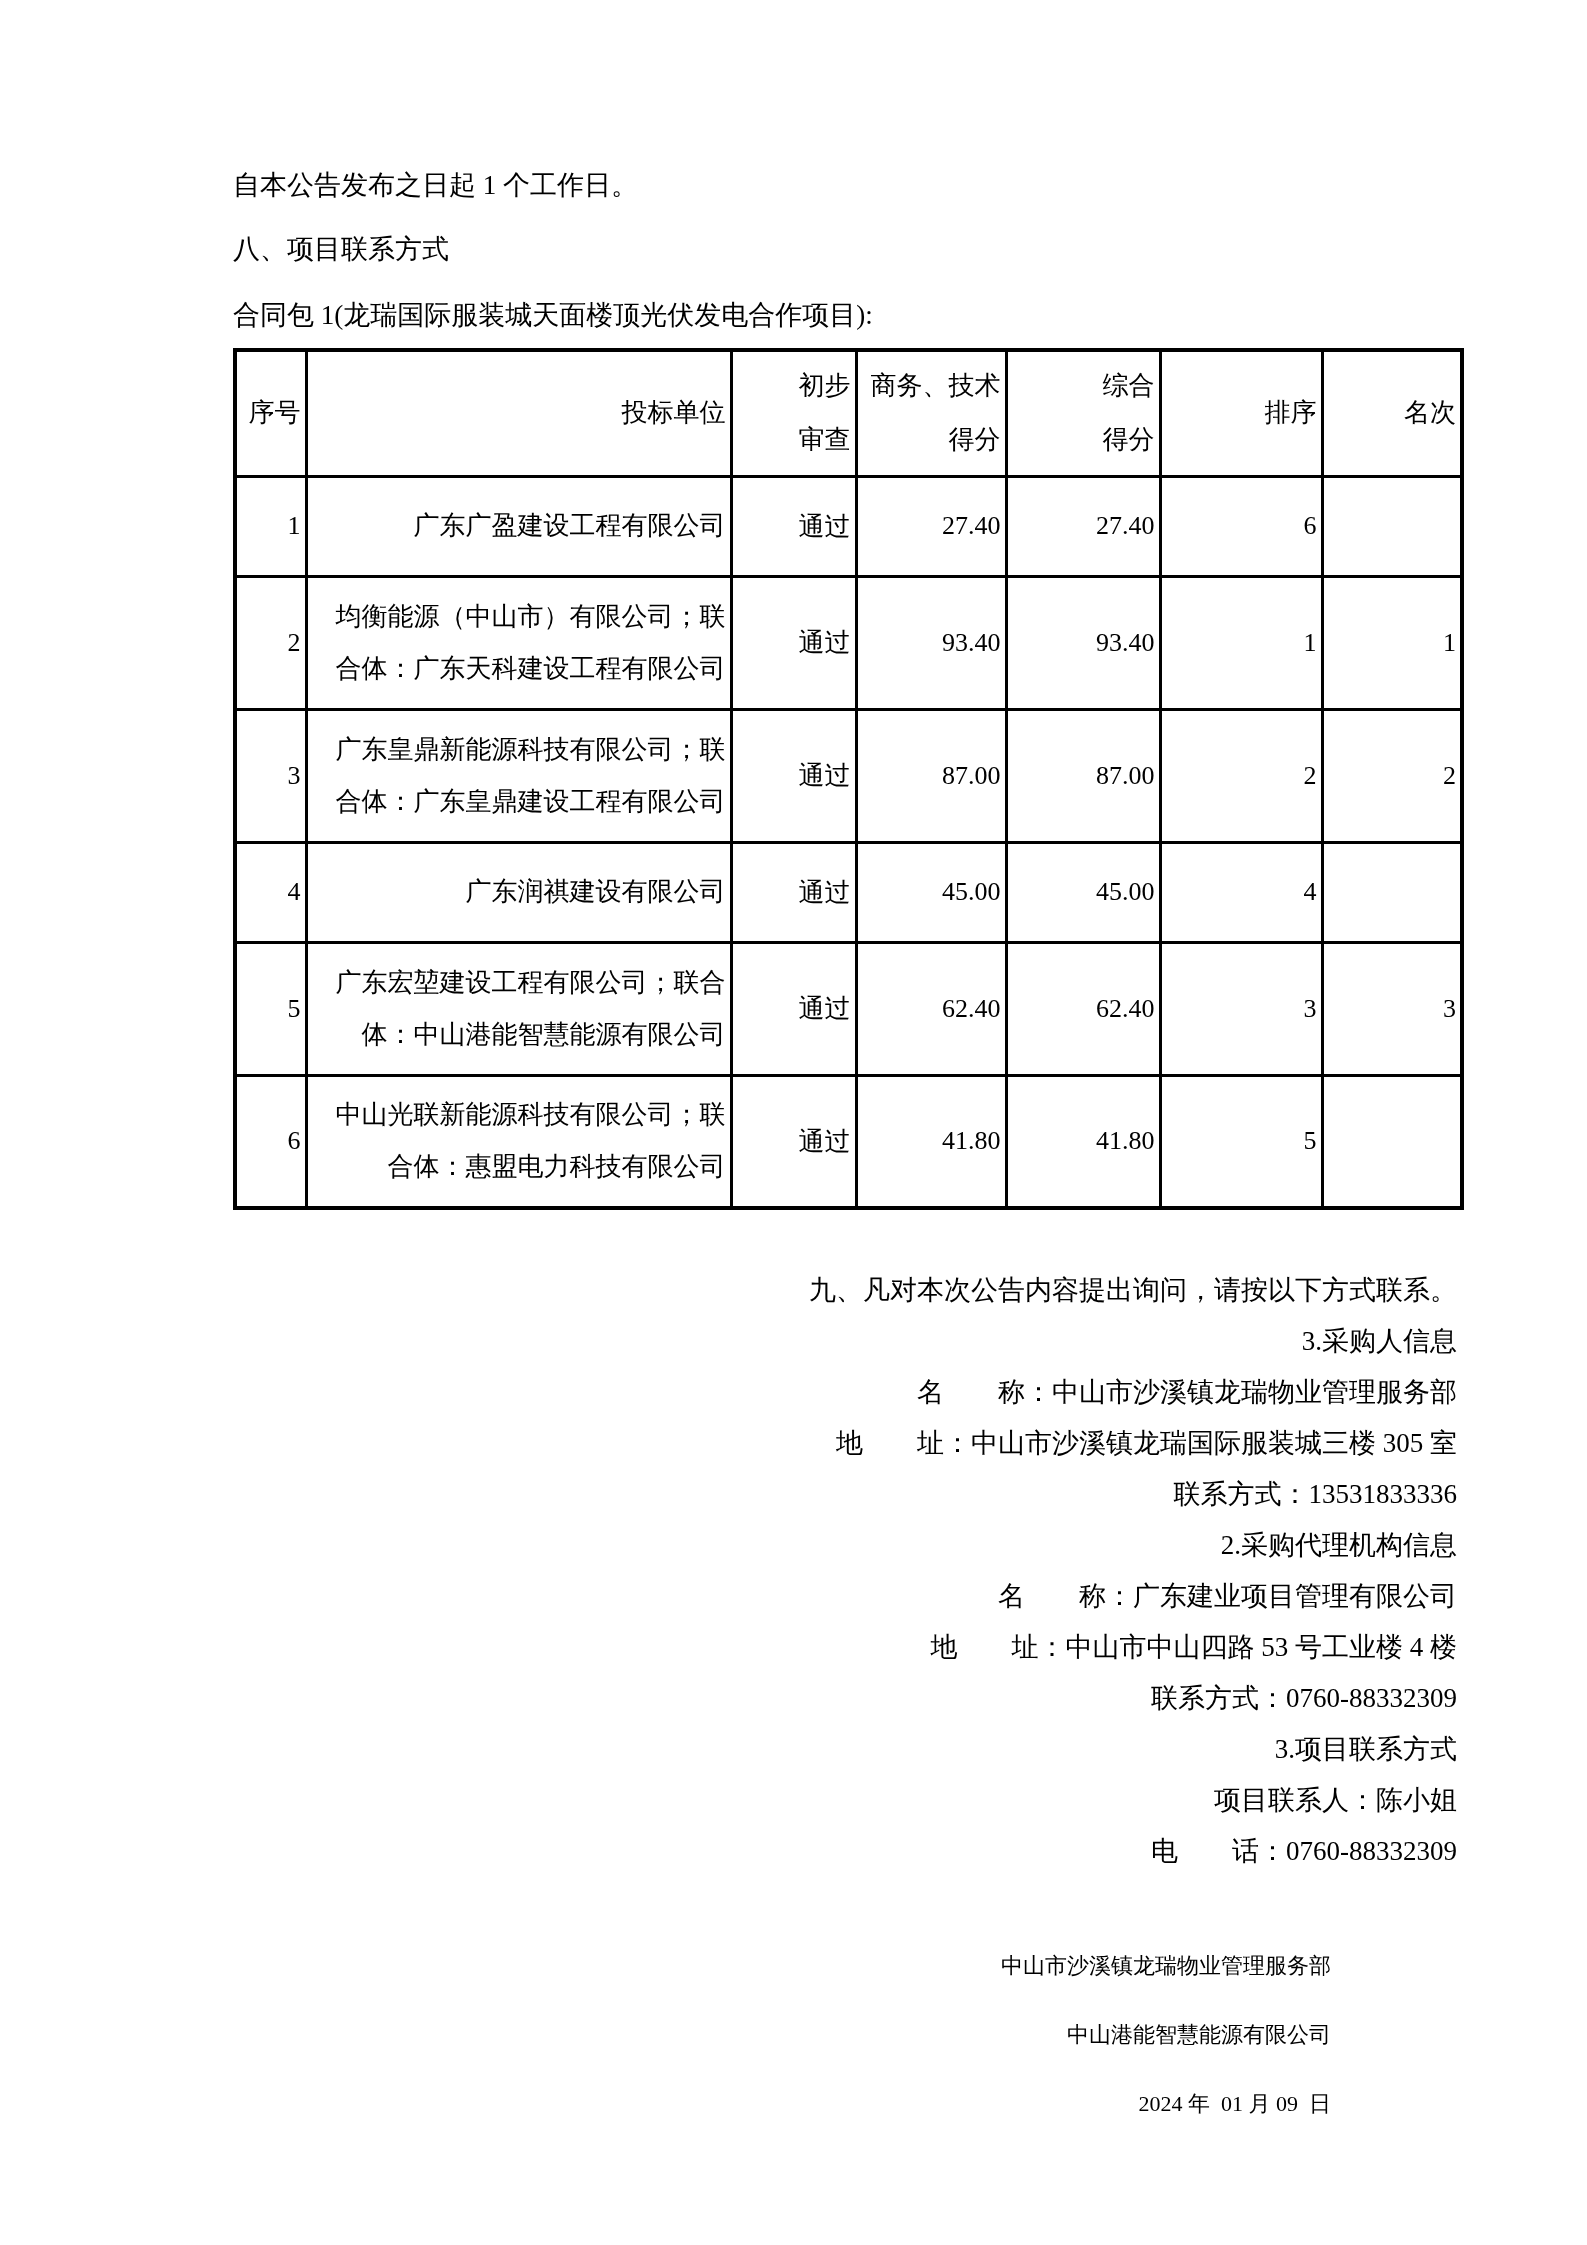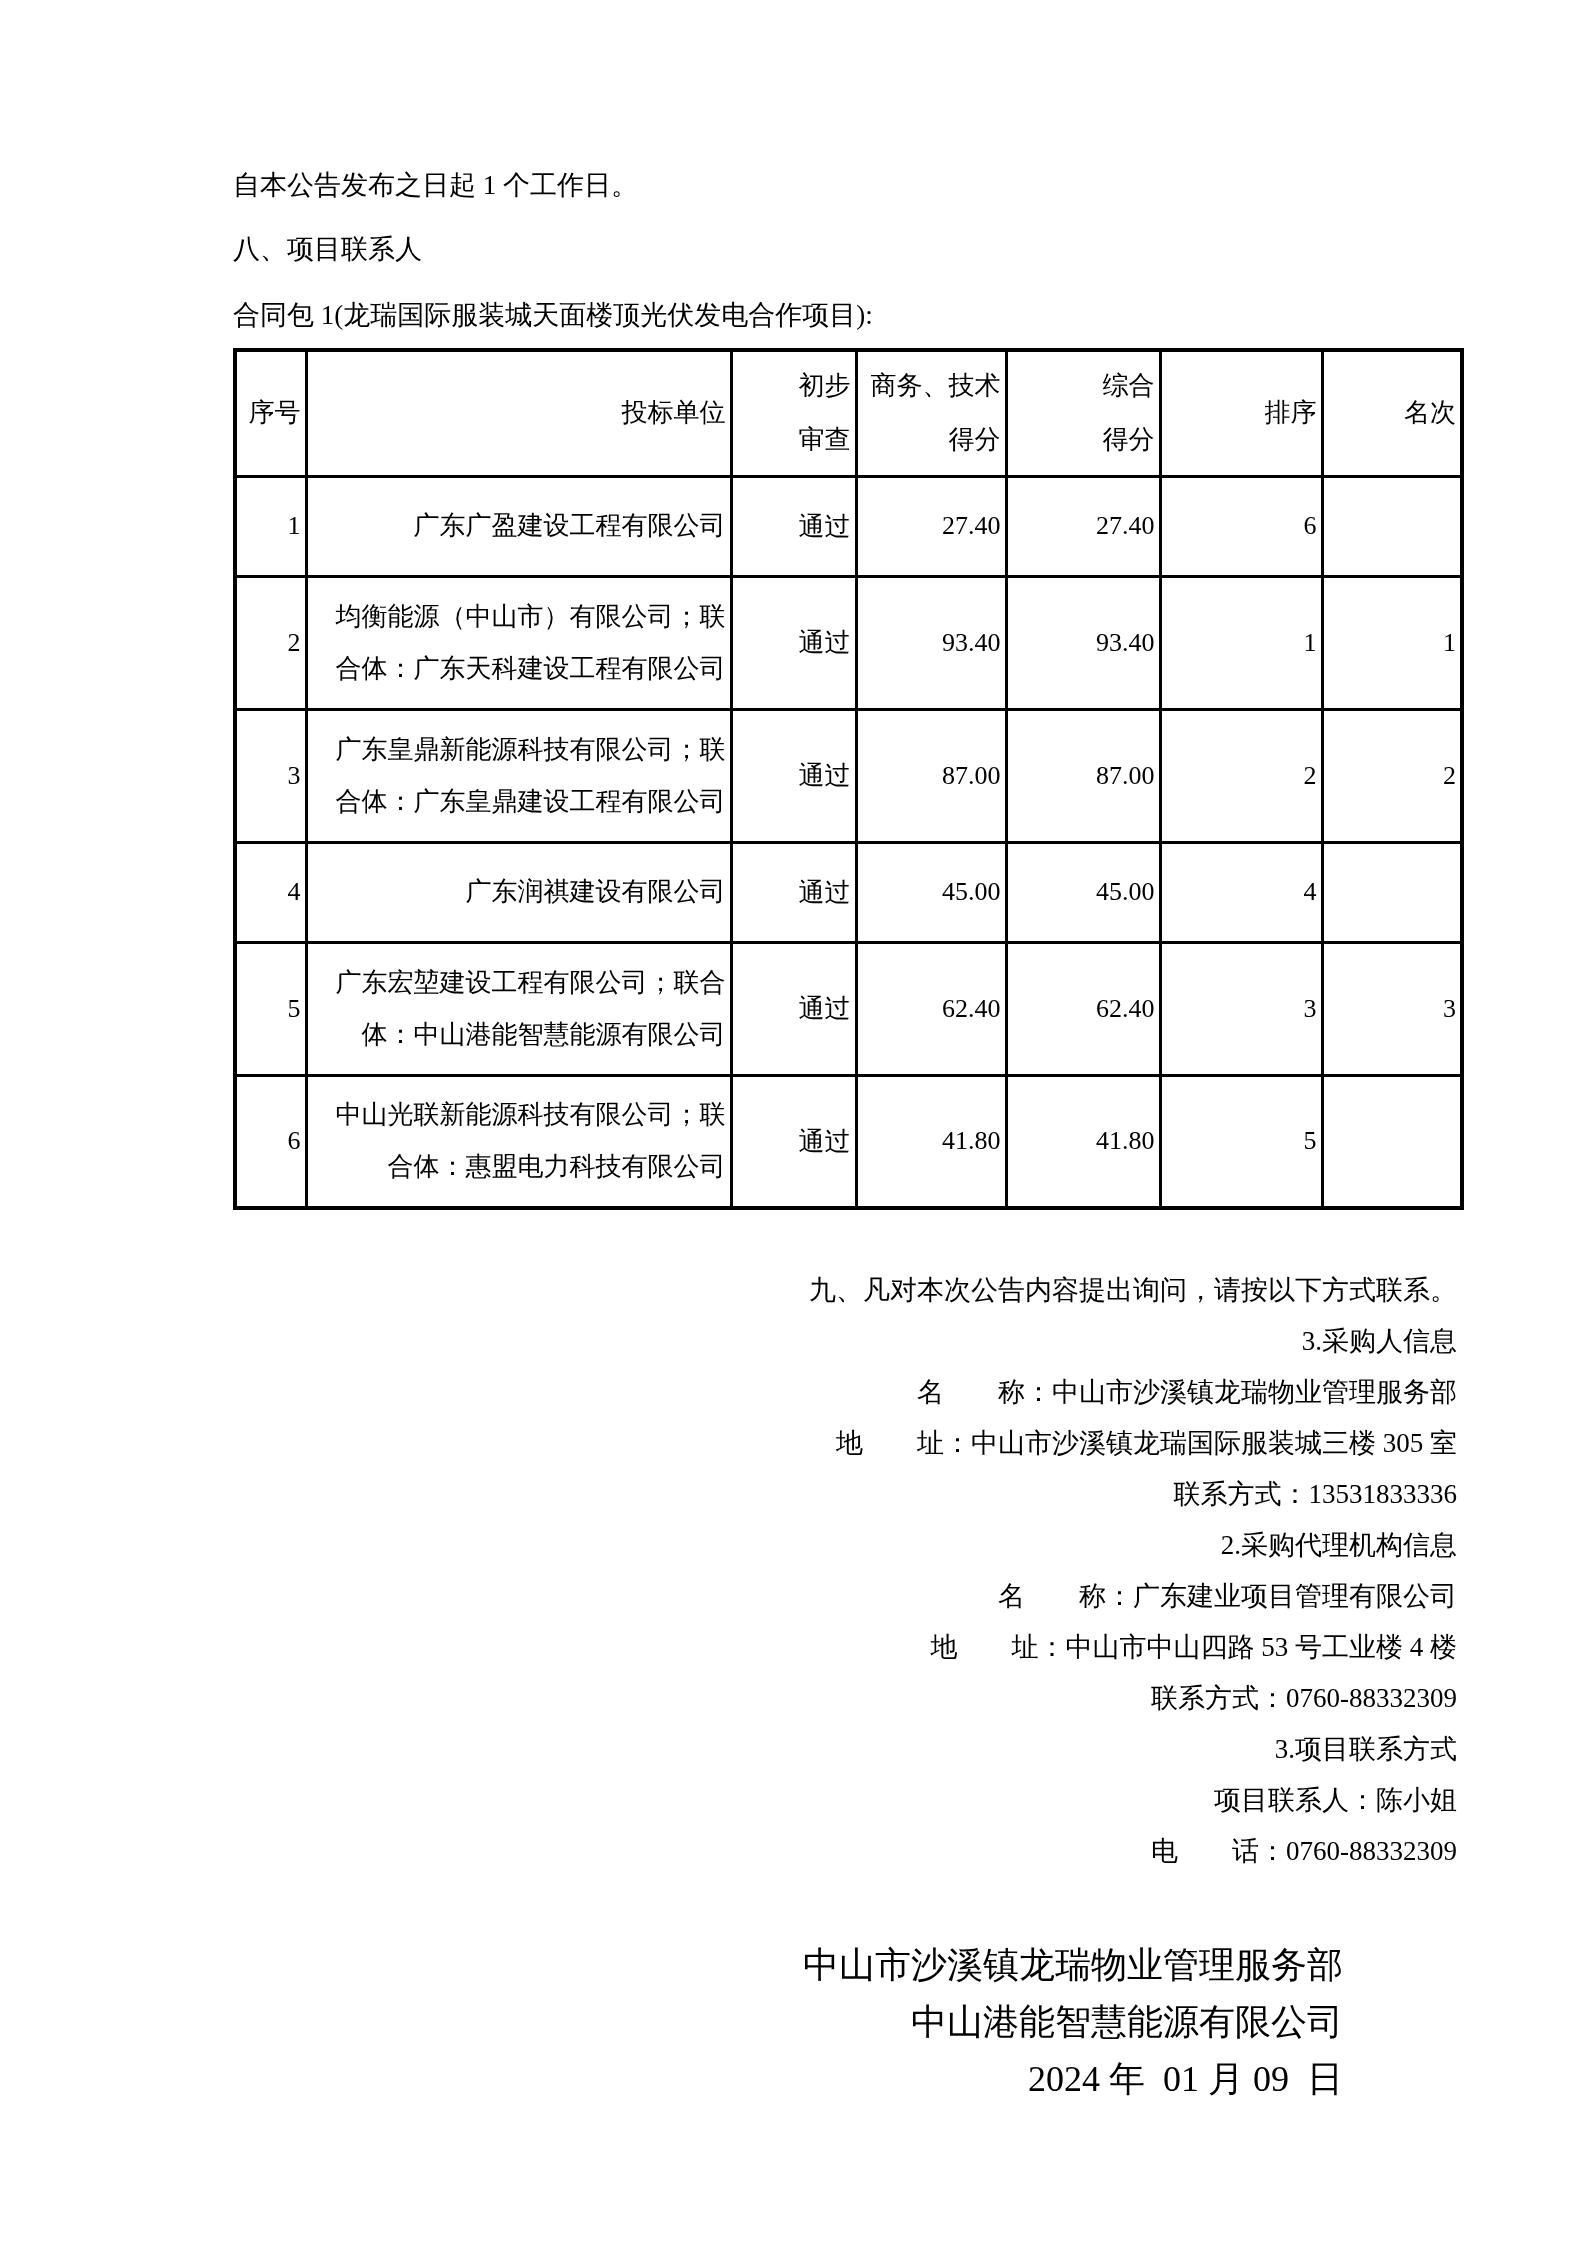--- a/index.html
+++ b/index.html
@@ -53,33 +53,33 @@
     line-height: 51px;
     margin: 0;
     white-space: pre-wrap;
   }
   .footer {
     margin-top: 62px;
     text-align: right;
     padding-right: 110px;
   }
   .footer p {
-    font-size: 36px;
+    font-size: 22px;
     line-height: 53px;
-    margin: 4px;
+    margin: 16px;
     white-space: pre-wrap;
   }
 </style>
 </head>
 <body>
 
 <div class="page">
 
   <p class="bodyline">自本公告发布之日起 1 个工作日。</p>
-  <p class="bodyline gap-a">八、项目联系人</p>
+  <p class="bodyline gap-a">八、项目联系方式</p>
   <p class="bodyline gap-b">合同包 1(龙瑞国际服装城天面楼顶光伏发电合作项目):</p>
 
   <table class="results">
     <colgroup>
       <col style="width:71px">
       <col style="width:425px">
       <col style="width:125px">
       <col style="width:150px">
       <col style="width:154px">
       <col style="width:162px">

